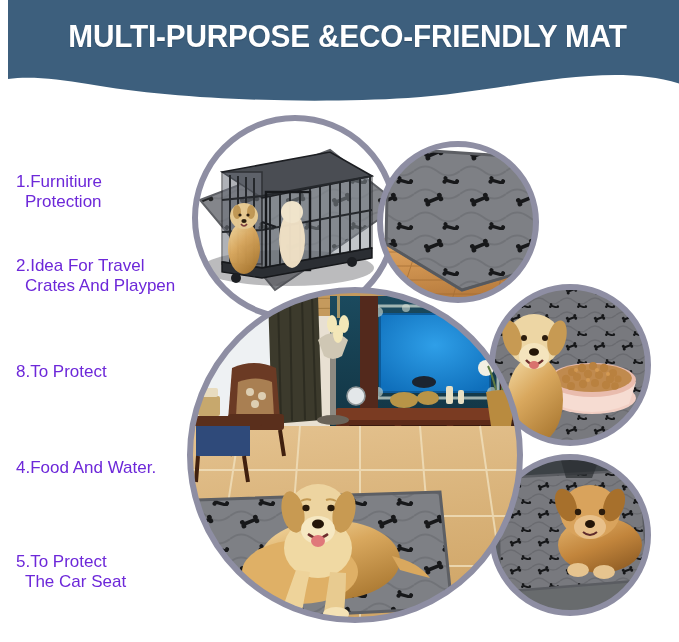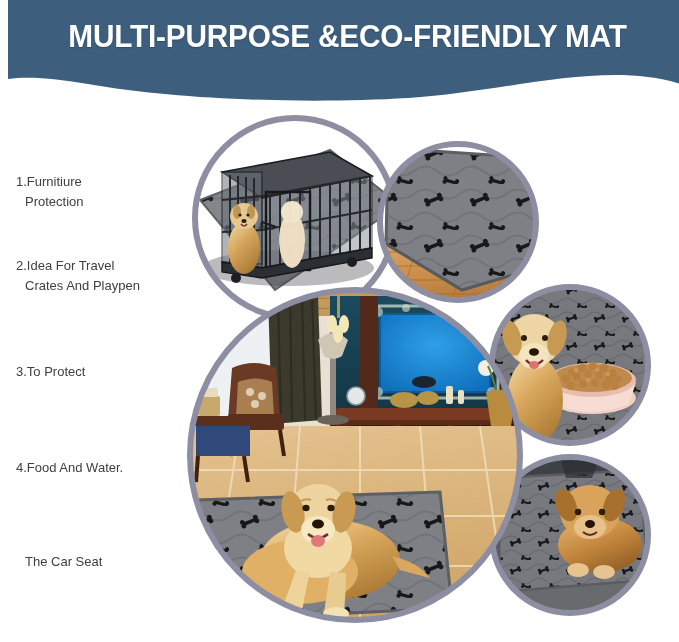--- a/index.html
+++ b/index.html
@@ -45,22 +45,22 @@
   }
 
   
   .feature-list {
     position: absolute;
     left: 16px;
     top: 140px;
     width: 190px;
   }
   .feature-item {
-    color: #404040;
-    font-size: 13px;
+    color: #6d28d9;
+    font-size: 17px;
     line-height: 20px;
     margin-bottom: 0;
   }
   .feature-line-1 { white-space: nowrap; }
   .feature-line-2 { padding-left: 9px; white-space: nowrap; }
 
   .fi-1 { position: absolute; left: 0; top: 32px; }
   .fi-2 { position: absolute; left: 0; top: 116px; }
   .fi-3 { position: absolute; left: 0; top: 222px; }
   .fi-4 { position: absolute; left: 0; top: 318px; text-align: center; }
@@ -92,28 +92,29 @@
     <div class="feature-line-1">1.Furnitiure</div>
     <div class="feature-line-2">Protection</div>
   </div>
 
   <div class="feature-item fi-2">
     <div class="feature-line-1">2.Idea For Travel</div>
     <div class="feature-line-2">Crates And Playpen</div>
   </div>
 
   <div class="feature-item fi-3">
-    <div class="feature-line-1">3.To Protect</div>
+    <div class="feature-line-1">8.To Protect</div>
   </div>
 
   <div class="feature-item fi-4">
     <div class="feature-line-1">4.Food And Water.</div>
   </div>
 
   <div class="feature-item fi-5">
+    <div class="feature-line-1">5.To Protect</div>
     <div class="feature-line-2">The Car Seat</div>
   </div>
 
 </div>
 
 <div class="collage">
 <svg width="679" height="642" viewBox="0 0 679 642">
   <defs>
 
     <clipPath id="clipCrate">

